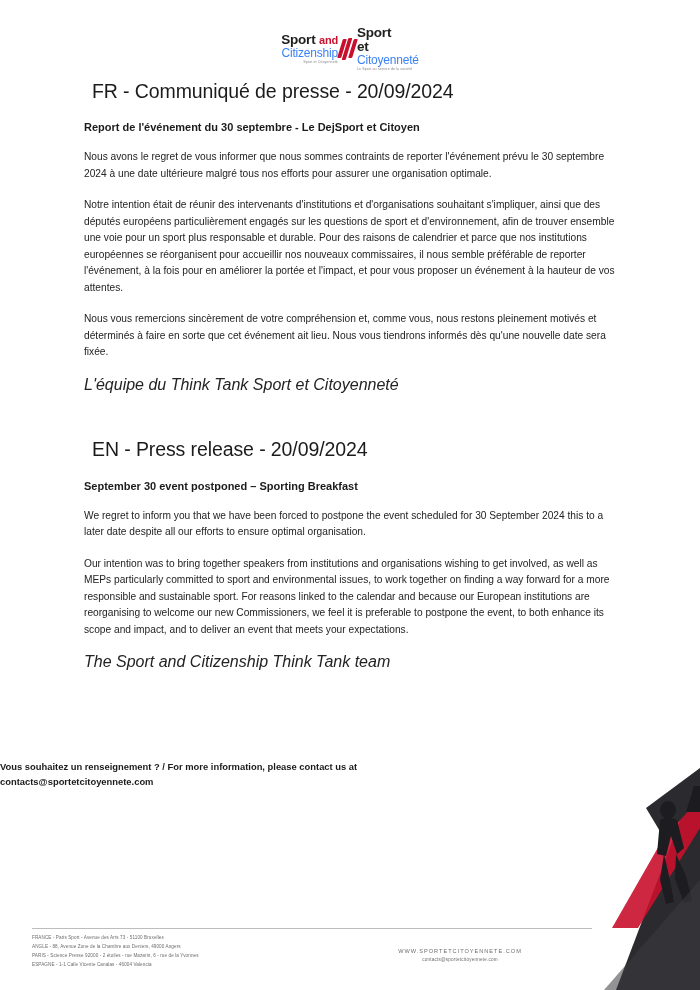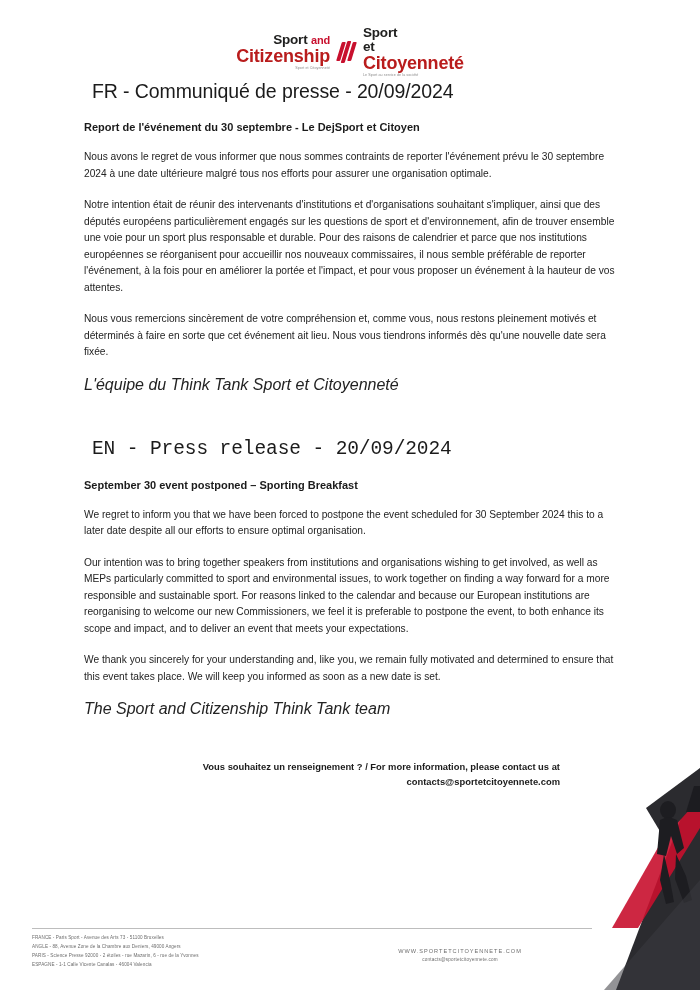--- a/index.html
+++ b/index.html
@@ -28,41 +28,40 @@
     top: 26px;
     left: 0;
     width: 700px;
     display: flex;
     justify-content: center;
     align-items: center;
   }
   .logo {
     display: flex;
     align-items: center;
-    gap: 7px;
   }
   .logo-left, .logo-right {
     line-height: 1.02;
   }
   .logo-left { text-align: right; }
   .logo-right { text-align: left; }
   .logo-l1 {
     font-size: 13.5px;
     font-weight: bold;
     color: #20201f;
     letter-spacing: -0.2px;
   }
   .logo-l1 .and {
     color: #c8102e;
     font-size: 11px;
   }
   .logo-l2 {
-    font-size: 18px;
-    font-weight: bold;
-    color: #b91c1c;
+    font-size: 12px;
+    font-weight: normal;
+    color: #3b82f6;
     letter-spacing: -0.2px;
   }
   .logo-sub {
     font-size: 3.6px;
     color: #8a8a8a;
     letter-spacing: 0.1px;
     margin-top: 2px;
   }
   .logo-mark {
     display: flex;
@@ -112,30 +111,29 @@
     font-size: 16px;
     font-style: italic;
     margin: 0;
     color: #232323;
   }
   .section-gap {
     height: 44px;
   }
   .section-en h1.doc-title {
     margin-bottom: 19px;
-    font-family: Liberation Mono, monospace;
   }
 
   
   .contact {
     position: absolute;
     left: 0;
     top: 760px;
     width: 560px;
-    text-align: right;
+    text-align: left;
     font-size: 9.4px;
     font-weight: bold;
     color: #1b1b1b;
     line-height: 1.55;
   }
   .contact .line2 { font-weight: bold; }
 
   
   .deco {
     position: absolute;
@@ -227,21 +225,20 @@
       <p class="signature">L'équipe du Think Tank Sport et Citoyenneté</p>
     </section>
 
     <div class="section-gap"></div>
 
     <section class="section-en">
       <h1 class="doc-title">EN - Press release - 20/09/2024</h1>
       <h2 class="sub-title">September 30 event postponed – Sporting Breakfast</h2>
       <p class="para">We regret to inform you that we have been forced to postpone the event scheduled for 30 September 2024 this to a later date despite all our efforts to ensure optimal organisation.</p>
       <p class="para">Our intention was to bring together speakers from institutions and organisations wishing to get involved, as well as MEPs particularly committed to sport and environmental issues, to work together on finding a way forward for a more responsible and sustainable sport. For reasons linked to the calendar and because our European institutions are reorganising to welcome our new Commissioners, we feel it is preferable to postpone the event, to both enhance its scope and impact, and to deliver an event that meets your expectations.</p>
-      <p class="para">We thank you sincerely for your understanding and, like you, we remain fully motivated and determined to ensure that this event takes place. We will keep you informed as soon as a new date is set.</p>
       <p class="signature">The Sport and Citizenship Think Tank team</p>
     </section>
 
   </div>
 
   <div class="contact">
     <div>Vous souhaitez un renseignement ? / For more information, please contact us at</div>
     <div class="line2">contacts@sportetcitoyennete.com</div>
   </div>
 

